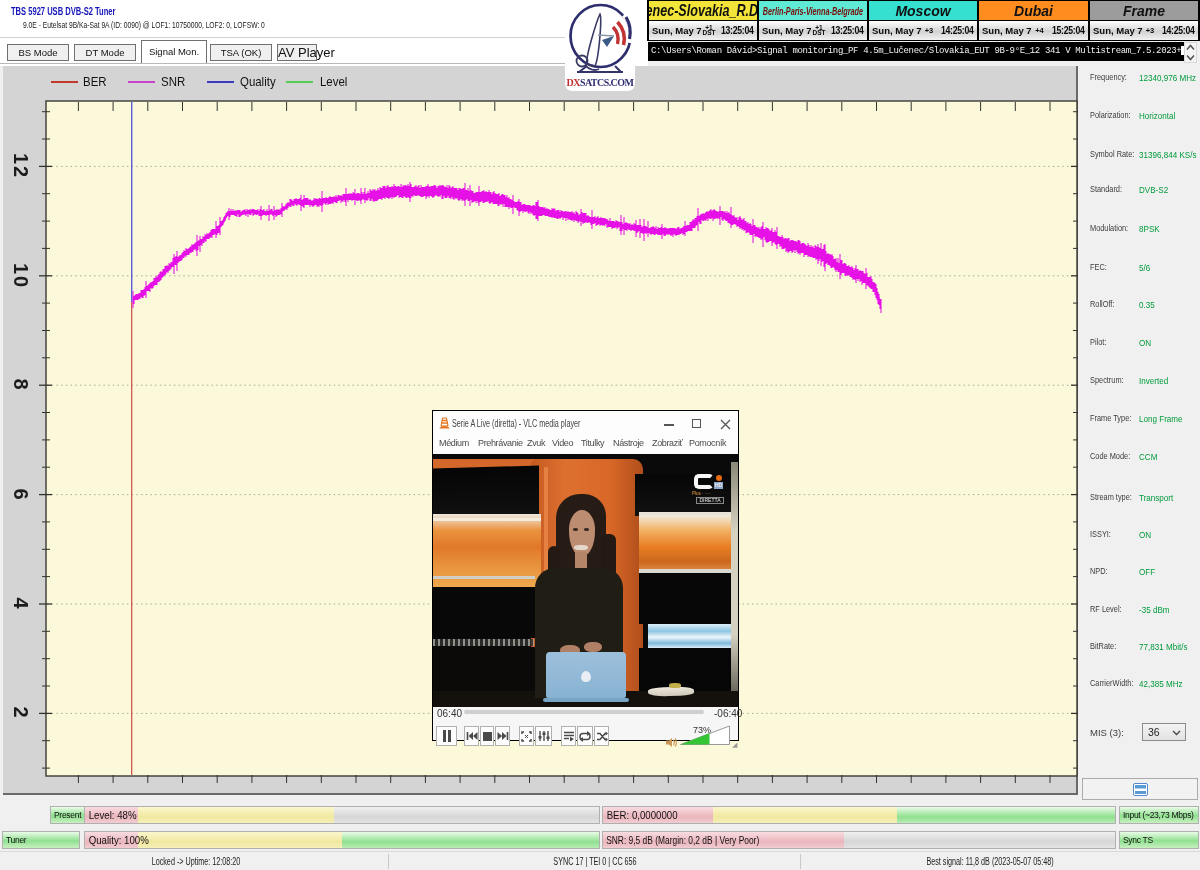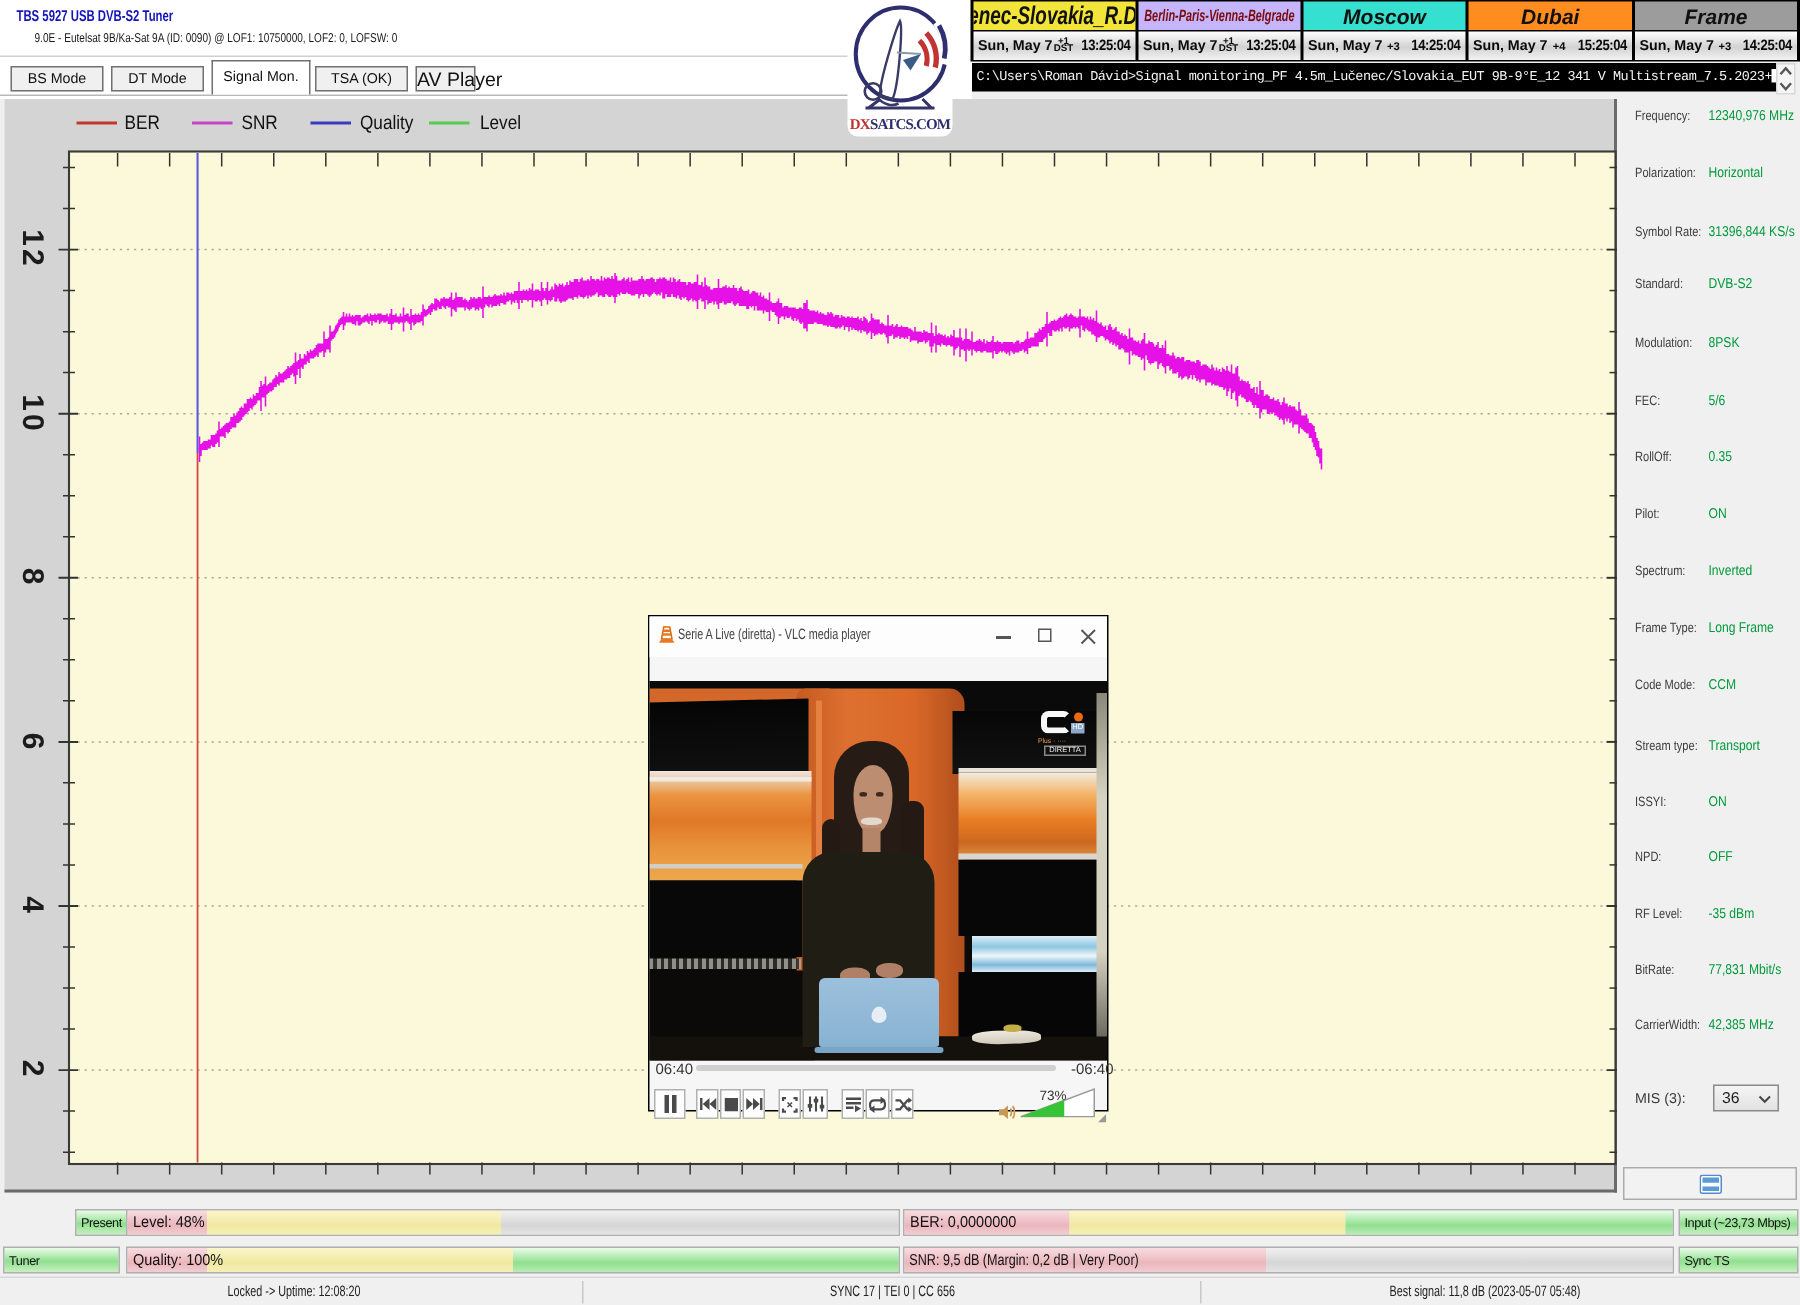--- a/index.html
+++ b/index.html
@@ -153,21 +153,21 @@
 <div style="position:absolute;left:277px;top:43.5px;width:40px;height:17.5px;background:#f0f0f0;border:1px solid #707070;font-size:13px;color:#111;line-height:16px;white-space:nowrap;">AV Player</div>
 <div style="position:absolute;left:647px;top:0px;width:553px;height:41px;background:#000;"></div>
 <div style="position:absolute;left:649px;top:1px;width:108px;height:19px;background:#f2e438;display:flex;align-items:center;justify-content:center;font-size:17px;font-weight:bold;font-style:italic;color:#111;white-space:nowrap;overflow:hidden;">
     <span style="transform:scaleX(0.74);white-space:nowrap;">Lučenec-Slovakia_R.Dávid</span>
   </div>
 <div style="position:absolute;left:649px;top:21px;width:108px;height:19px;background:linear-gradient(#ffffff,#d2d2d2 55%,#f2f2f2);display:flex;align-items:center;justify-content:space-between;font-size:9.5px;font-weight:bold;color:#0a0a0a;padding:0 3px;white-space:nowrap;">
     <span>Sun, May 7</span>
     <span style="display:inline-block;line-height:4.5px;vertical-align:1px;text-align:center;font-size:6.5px;font-weight:bold;">+1<br>DST</span>
     <span style="font-size:10px;letter-spacing:-0.3px;display:inline-block;transform:scaleX(0.87);transform-origin:100% 50%;">13:25:04</span>
   </div>
-<div style="position:absolute;left:759px;top:1px;width:108px;height:19px;background:#c4b5fd;display:flex;align-items:center;justify-content:center;font-size:11px;font-weight:bold;font-style:italic;color:#7a0a0a;white-space:nowrap;overflow:hidden;">
+<div style="position:absolute;left:759px;top:1px;width:108px;height:19px;background:#5eead4;display:flex;align-items:center;justify-content:center;font-size:11px;font-weight:bold;font-style:italic;color:#7a0a0a;white-space:nowrap;overflow:hidden;">
     <span style="transform:scaleX(0.66);white-space:nowrap;">Berlin-Paris-Vienna-Belgrade</span>
   </div>
 <div style="position:absolute;left:759px;top:21px;width:108px;height:19px;background:linear-gradient(#ffffff,#d2d2d2 55%,#f2f2f2);display:flex;align-items:center;justify-content:space-between;font-size:9.5px;font-weight:bold;color:#0a0a0a;padding:0 3px;white-space:nowrap;">
     <span>Sun, May 7</span>
     <span style="display:inline-block;line-height:4.5px;vertical-align:1px;text-align:center;font-size:6.5px;font-weight:bold;">+1<br>DST</span>
     <span style="font-size:10px;letter-spacing:-0.3px;display:inline-block;transform:scaleX(0.87);transform-origin:100% 50%;">13:25:04</span>
   </div>
 <div style="position:absolute;left:869px;top:1px;width:108px;height:19px;background:#35e0d0;display:flex;align-items:center;justify-content:center;font-size:14px;font-weight:bold;font-style:italic;color:#111;white-space:nowrap;overflow:hidden;">
     <span style="transform:scaleX(1);white-space:nowrap;">Moscow</span>
   </div>
@@ -282,20 +282,30 @@
       <path d="M3.5 1H7.5L9 9H2Z" fill="#fff" stroke="#d86a10" stroke-width="1"></path>
       <path d="M3 3.5H8M2.5 6H8.5" stroke="#e87820" stroke-width="1.6"></path>
       <path d="M0.5 11.5C0.5 10 2.5 9 5.5 9C8.5 9 10.5 10 10.5 11.5Z" fill="#e87820"></path>
     </svg>
 <div style="position:absolute;left:19px;top:7px;font-size:10px;color:#444;transform:scaleX(0.72);transform-origin:0 0;white-space:nowrap;">Serie A Live (diretta) - VLC media player</div>
 <div style="position:absolute;left:231px;top:13px;width:10px;height:1.5px;background:#555;"></div>
 <div style="position:absolute;left:259px;top:8px;width:9px;height:9px;border:1.4px solid #555;"></div>
 <svg width="11" height="11" style="position:absolute;left:287px;top:8px;">
       <path d="M1 1L10 10M10 1L1 10" stroke="#555" stroke-width="1.3"></path>
     </svg>
+<div style="position:absolute;left:0;top:27px;width:305px;height:16px;background:#fdfdfd;font-size:9px;letter-spacing:-0.35px;color:#4a4a4a;">
+      <span style="position:absolute;left:6px;top:0;">Médium</span>
+      <span style="position:absolute;left:45px;top:0;">Prehrávanie</span>
+      <span style="position:absolute;left:94px;top:0;">Zvuk</span>
+      <span style="position:absolute;left:119px;top:0;">Video</span>
+      <span style="position:absolute;left:148px;top:0;">Titulky</span>
+      <span style="position:absolute;left:180px;top:0;">Nástroje</span>
+      <span style="position:absolute;left:219px;top:0;">Zobraziť</span>
+      <span style="position:absolute;left:256px;top:0;">Pomocník</span>
+    </div>
 <div style="position:absolute;left:0;top:43px;">
 <div style="position:absolute;left:0;top:0;width:305px;height:253px;background:#0a0a0a;overflow:hidden;">
  <div style="position:absolute;left:0;top:5px;width:120px;height:18px;background:#d4682a;"></div>
  <div style="position:absolute;left:98px;top:5px;width:112px;height:232px;background:linear-gradient(90deg,#c55a20,#dd7030 30%,#d96828 70%,#b04e1c);border-radius:6px 10px 0 0;"></div>
         <div style="position:absolute;left:111px;top:13px;width:4px;height:224px;background:#ea8848;opacity:.8;"></div>
  <div style="position:absolute;left:0;top:13px;width:106px;height:49px;background:linear-gradient(#050505,#101010);transform:skewY(-1.5deg);"></div>
  <div style="position:absolute;left:0;top:60px;width:108px;height:73px;background:linear-gradient(#ece8e0,#eb9440 22%,#e07828 45%,#e8923c 70%,#eda84e);"></div>
  <div style="position:absolute;left:0;top:64px;width:108px;height:3px;background:#f5f2ea;opacity:.8;"></div>
  <div style="position:absolute;left:0;top:133px;width:102px;height:51px;background:#080808;"></div>
  <div style="position:absolute;left:0;top:122px;width:102px;height:3px;background:#cfcfc8;"></div>

